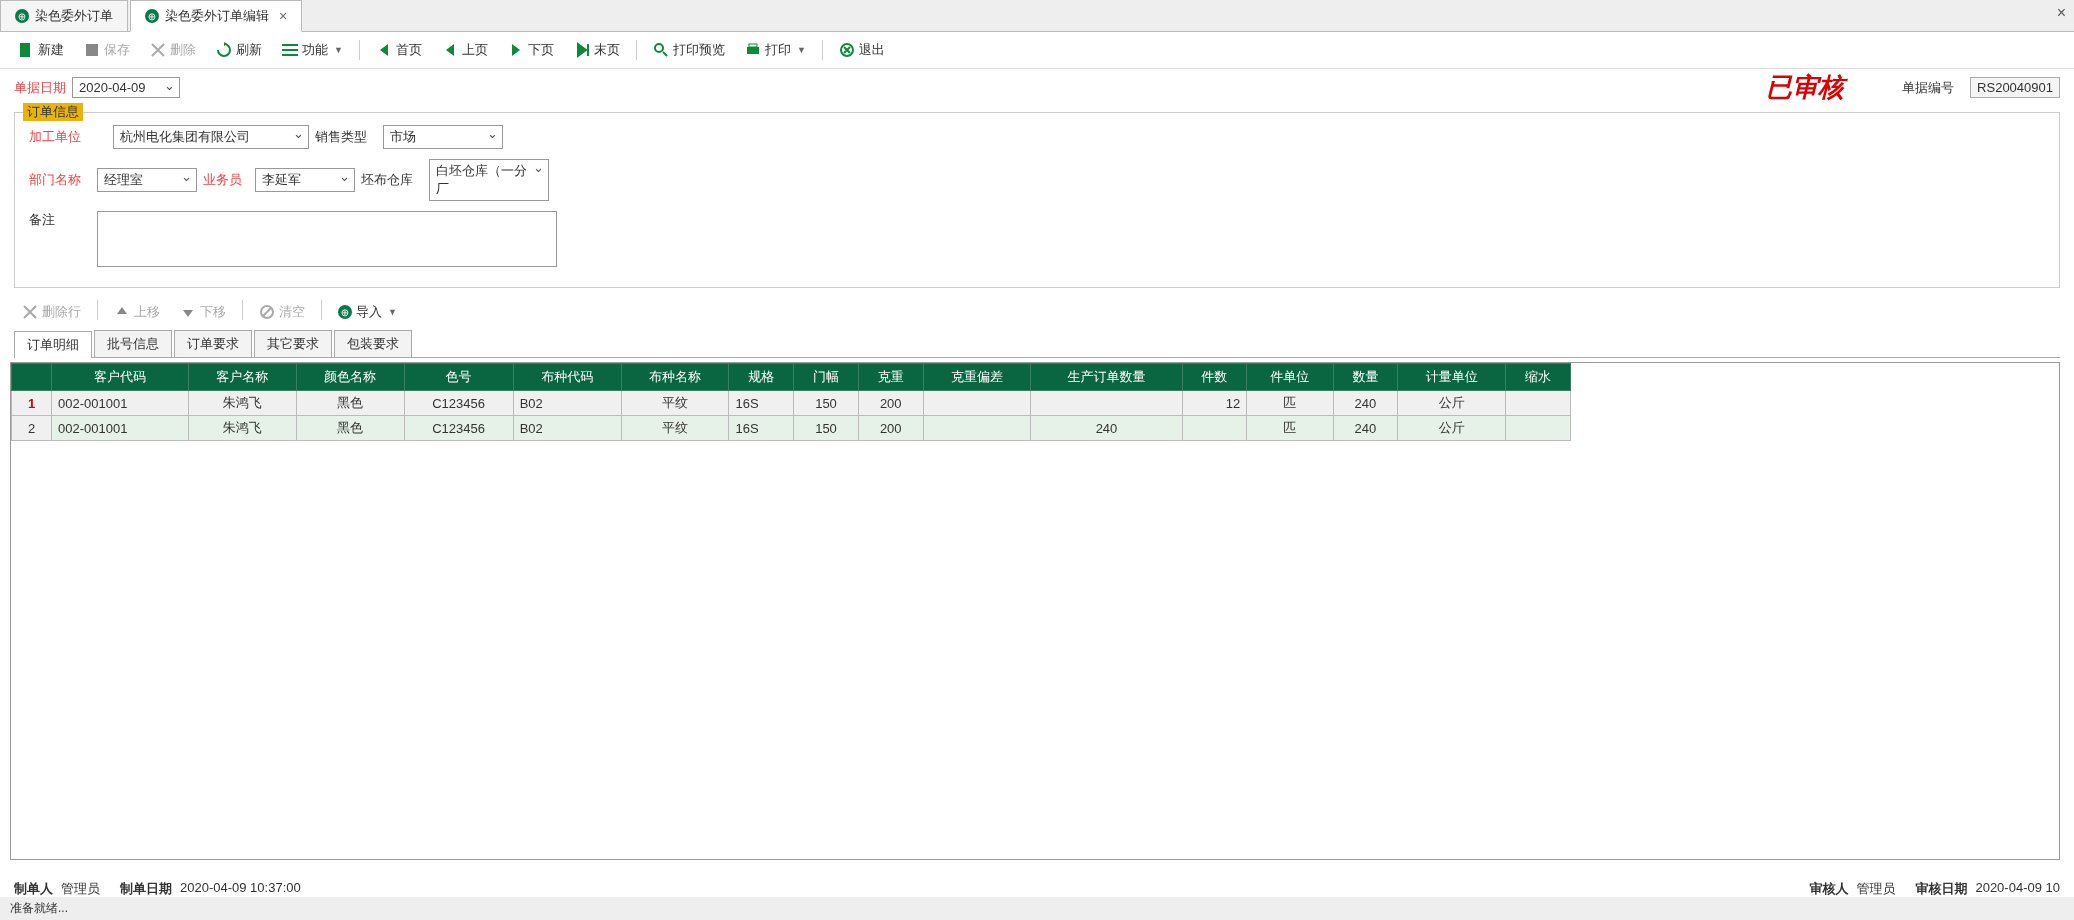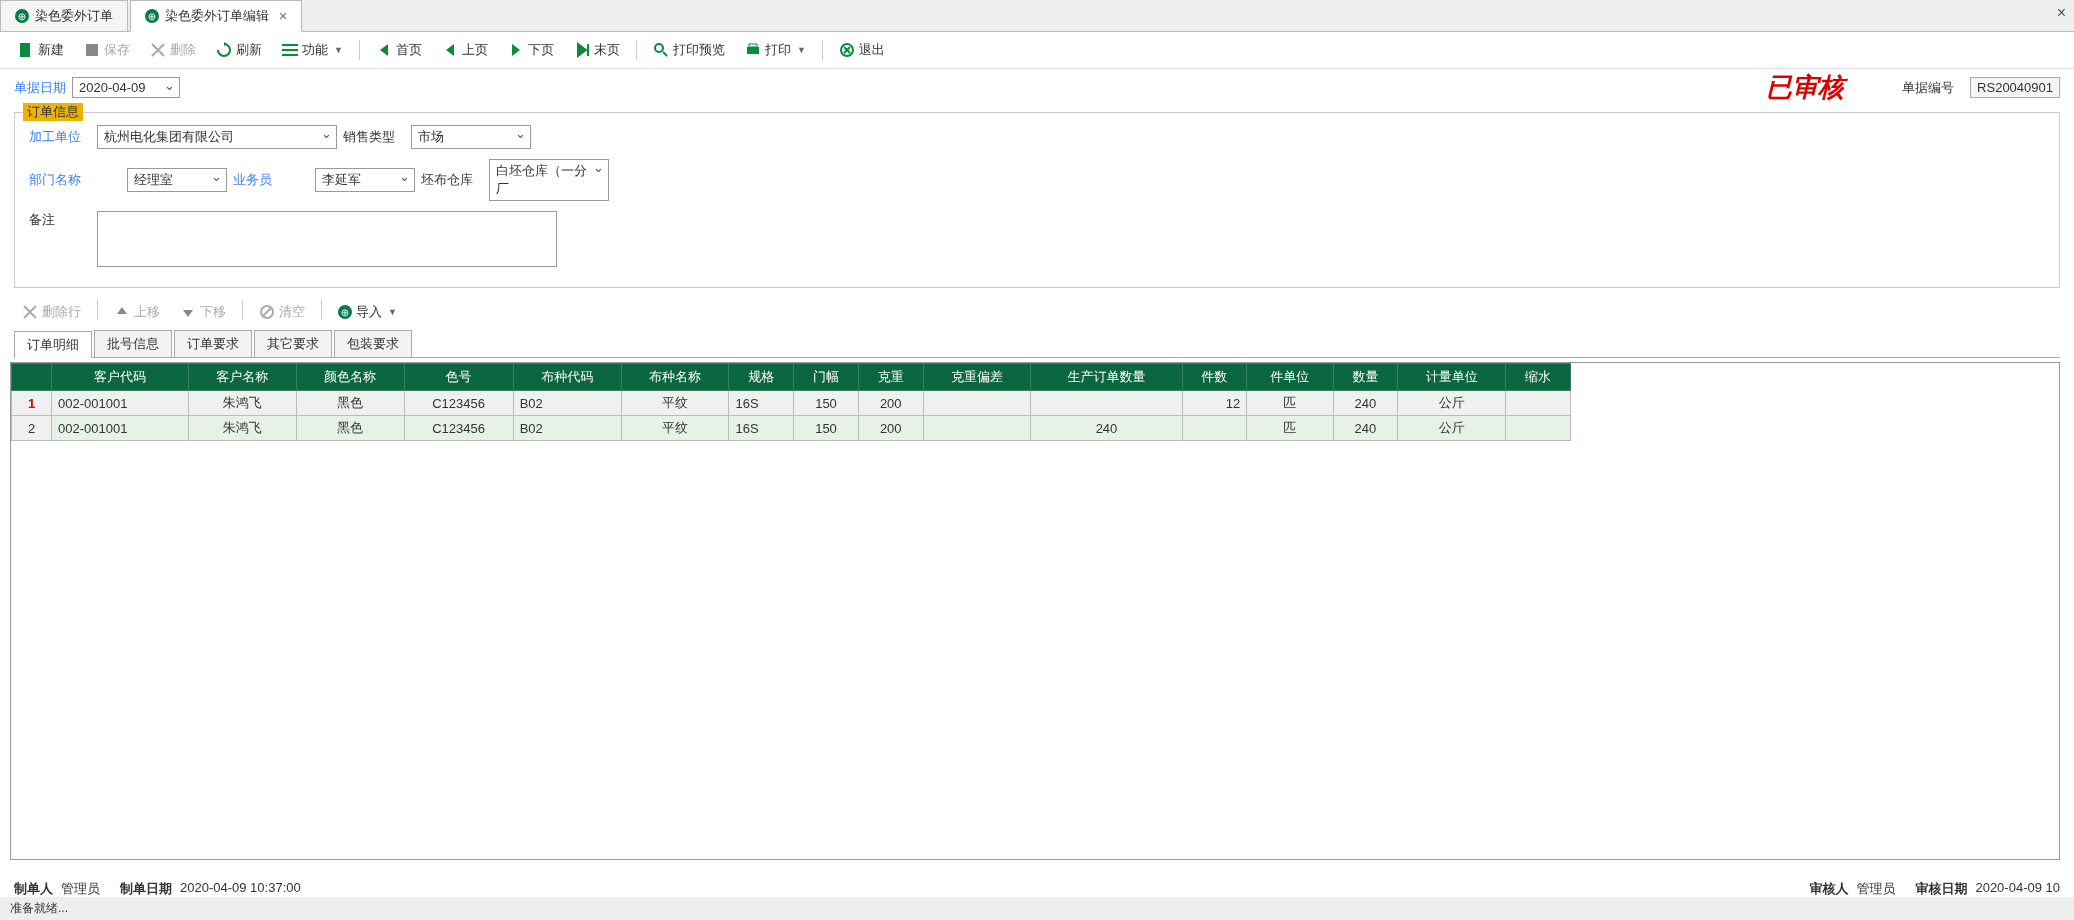--- a/index.html
+++ b/index.html
@@ -16,36 +16,36 @@
     
     .toolbar { display: flex; align-items: center; padding: 6px 10px; gap: 4px; border-bottom: 1px solid #ddd; }
     .tbtn { display: inline-flex; align-items: center; gap: 4px; padding: 3px 8px; cursor: pointer; border-radius: 2px; }
     .tbtn.disabled { color: #aaa; cursor: default; }
     .tbtn svg { width: 16px; height: 16px; }
     .tsep { width: 1px; height: 20px; background: #ccc; margin: 0 4px; }
     .drop-arrow { font-size: 9px; margin-left: 2px; color: #666; }
     
     
     .doc-header { display: flex; align-items: center; padding: 8px 14px; position: relative; }
-    .lbl { color: #3b82f6; margin-right: 6px; }
+    .lbl { color: #ef4444; margin-right: 6px; }
     .lbl.black { color: #333; }
     .combo { border: 1px solid #999; padding: 2px 18px 2px 6px; background: #fff; min-width: 100px; position: relative; display: inline-block; }
     .combo::after { content: "⌄"; position: absolute; right: 4px; top: 0; color: #555; }
     .approved { color: #d00; font-size: 26px; font-weight: bold; font-family: "KaiTi", serif; font-style: italic; position: absolute; right: 230px; }
     .docno-lbl { color: #333; position: absolute; right: 120px; }
     .docno-val { border: 1px solid #aaa; padding: 2px 6px; background: #f5f5f5; position: absolute; right: 14px; }
     
     
     .fs { border: 1px solid #ccc; margin: 6px 14px; padding: 12px 14px 10px; position: relative; }
     .fs-legend { font-size: 13px; background: #eab308; padding: 0 4px; position: absolute; top: -10px; left: 8px; }
     .row { display: flex; align-items: center; margin-bottom: 10px; gap: 6px; }
     .row .lbl { min-width: 56px; display: inline-block; }
-    .wide { width: 240px; }
+    .wide { width: 196px; margin-left: 16px; }
     .med { width: 120px; }
-    .sm { width: 90px; margin-left: 30px; }
+    .sm { width: 90px; }
     textarea.remarks { width: 460px; height: 56px; border: 1px solid #999; resize: none; font-family: inherit; padding: 4px; }
     
     
     .subbar { display: flex; align-items: flex-start; padding: 6px 14px; gap: 4px; }
     
     
     .subtabs { display: flex; border-bottom: 1px solid #aaa; margin: 0 14px; }
     .subtab { padding: 4px 12px; border: 1px solid #aaa; border-bottom: none; background: #f3f3f3; margin-right: 2px; cursor: pointer; }
     .subtab.active { background: #fff; position: relative; top: 1px; }
     

